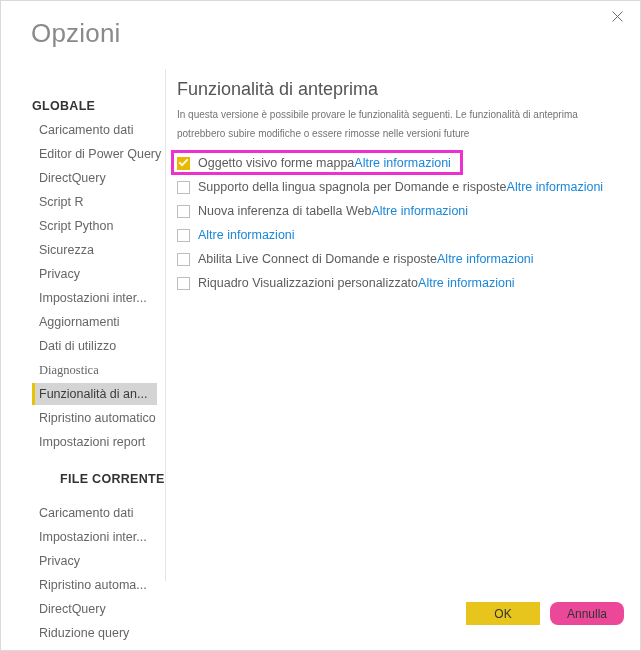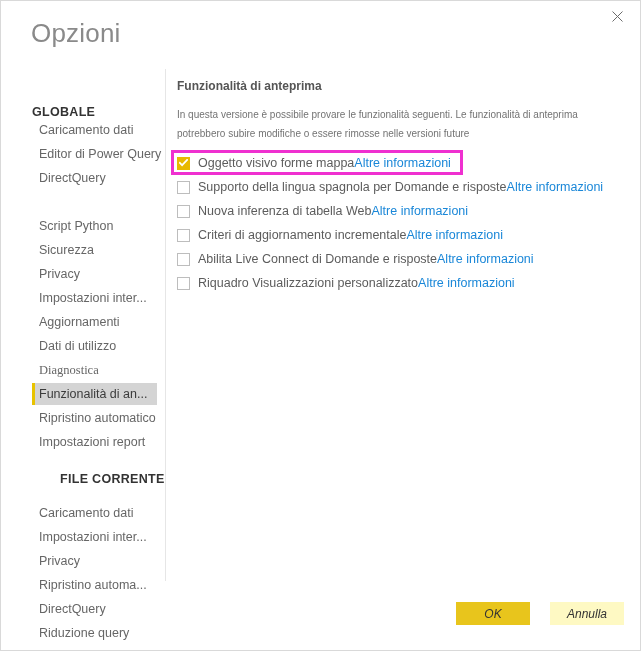--- a/index.html
+++ b/index.html
@@ -113,22 +113,22 @@
     position: absolute;
     left: 176px;
     top: 0;
     right: 0;
     bottom: 0;
   }
   .section-heading {
     position: absolute;
     left: 0;
     top: 78px;
-    font-size: 12px;
-    font-weight: bold;
+    font-size: 18px;
+    font-weight: normal;
     color: #555555;
     white-space: nowrap;
   }
   .section-desc {
     position: absolute;
     left: 0;
     top: 104px;
     width: 428px;
     font-size: 10px;
     line-height: 19px;
@@ -186,65 +186,67 @@
     box-sizing: border-box;
     pointer-events: none;
   }
 
   
   .footer {
     position: absolute;
     right: 16px;
     bottom: 25px;
     display: flex;
-    gap: 20px;
-    font-style: italic;
+    gap: 10px;
   }
   .btn {
     width: 74px;
     height: 23px;
     display: flex;
     align-items: center;
     justify-content: center;
     font-size: 12px;
     color: #333333;
     border: none;
     cursor: default;
     font-family: inherit;
   }
   .btn-primary { background: #e8c51c; }
-  .btn-secondary { background: #fef9c3; }
+  .btn-secondary { background: #ec4899; border-radius: 8px; }
 </style>
 </head>
 <body>
 
 <div class="window">
 
   <div class="titlebar">
     <div class="dialog-title">Opzioni</div>
     <div class="close-button">
       <svg width="11" height="11" viewBox="0 0 11 11" aria-hidden="true">
         <line x1="0.5" y1="0.5" x2="10.5" y2="10.5" stroke="#6b6b6b" stroke-width="1"></line>
         <line x1="10.5" y1="0.5" x2="0.5" y2="10.5" stroke="#6b6b6b" stroke-width="1"></line>
       </svg>
     </div>
   </div>
 
   <div class="divider"></div>
 
   <div class="sidebar" id="sidebar">
-      <div class="nav-group-title" style="top: 42px;">GLOBALE</div>
+      <div class="nav-group-title" style="top: 36px;">GLOBALE</div>
       <div class="nav-item" style="top: 56px;">
         <span>Caricamento dati</span>
       </div>
       <div class="nav-item" style="top: 80px;">
         <span>Editor di Power Query</span>
       </div>
       <div class="nav-item" style="top: 104px;">
         <span>DirectQuery</span>
+      </div>
+      <div class="nav-item" style="top: 128px;">
+        <span>Script R</span>
       </div>
       <div class="nav-item" style="top: 152px;">
         <span>Script Python</span>
       </div>
       <div class="nav-item" style="top: 176px;">
         <span>Sicurezza</span>
       </div>
       <div class="nav-item" style="top: 200px;">
         <span>Privacy</span>
       </div>
@@ -311,21 +313,20 @@
           <span class="cb-label">Supporto della lingua spagnola per Domande e risposte</span>
           <span class="learn-more">Altre informazioni</span>
         </div>
         <div class="checkbox-row">
           <span class="cb"></span>
           <span class="cb-label">Nuova inferenza di tabella Web</span>
           <span class="learn-more">Altre informazioni</span>
         </div>
         <div class="checkbox-row">
           <span class="cb"></span>
-          <span class="cb-label">Criteri di aggiornamento incrementale</span>
           <span class="learn-more">Altre informazioni</span>
         </div>
         <div class="checkbox-row">
           <span class="cb"></span>
           <span class="cb-label">Abilita Live Connect di Domande e risposte</span>
           <span class="learn-more">Altre informazioni</span>
         </div>
         <div class="checkbox-row">
           <span class="cb"></span>
           <span class="cb-label">Riquadro Visualizzazioni personalizzato</span>

